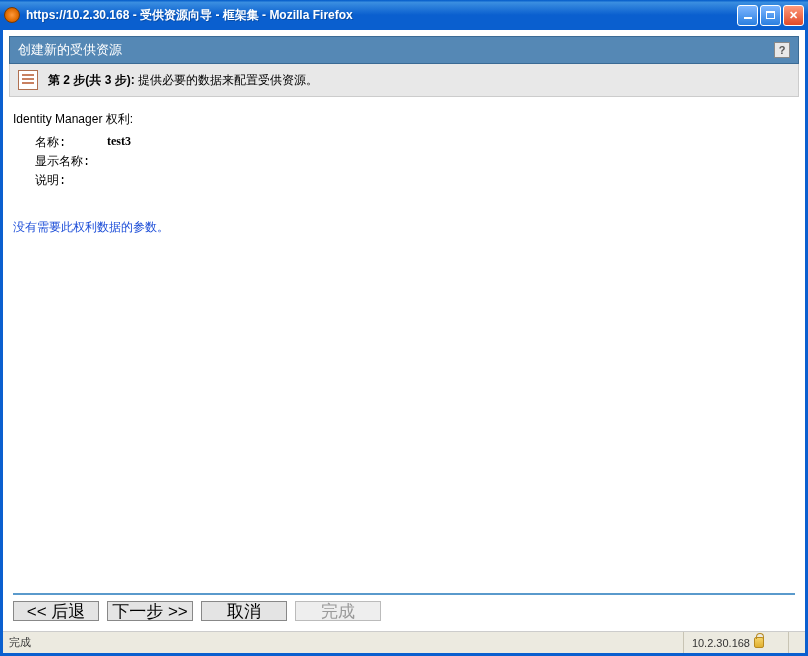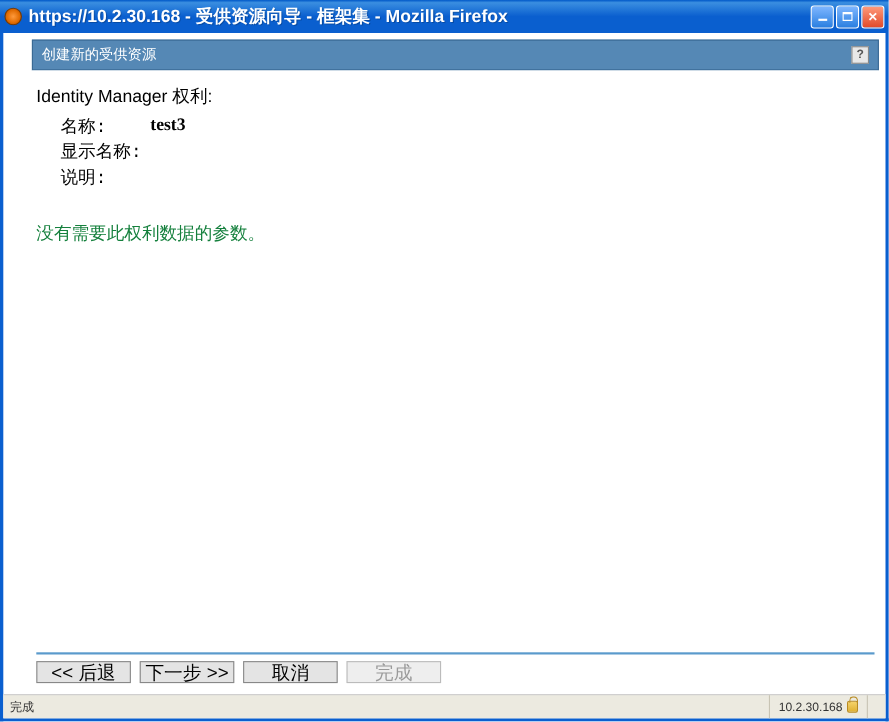--- a/index.html
+++ b/index.html
@@ -22,21 +22,21 @@
 .titlebar-icon {
   width: 16px; height: 16px;
   background: radial-gradient(circle at 50% 50%, #ff9a3c 0%, #e06a00 60%, #a04a00 100%);
   border-radius: 50%;
   border: 1px solid #7a3a00;
   margin-right: 6px;
 }
 .titlebar-text {
   flex: 1;
   font-weight: bold;
-  font-size: 16px;
+  font-size: 12px;
   text-shadow: 1px 1px 0 rgba(0,0,0,.2);
   white-space: nowrap;
 }
 .win-controls { display: flex; gap: 2px; }
 .win-btn {
   width: 21px; height: 21px;
   border: 1px solid #fff;
   border-radius: 3px;
   display: flex; align-items: center; justify-content: center;
   font-size: 11px; font-weight: bold;
@@ -57,21 +57,20 @@
   display: flex;
   flex-direction: column;
 }
 
 .content-wrap {
   flex: 1;
   padding: 6px 6px 0 6px;
   display: flex;
   flex-direction: column;
   overflow: hidden;
-  margin-left: 20px;
 }
 
 .wizard-header {
   background: #5588b5;
   color: #fff;
   padding: 4px 8px;
   font-size: 13px;
   display: flex;
   align-items: center;
   justify-content: space-between;
@@ -106,32 +105,32 @@
   content: "";
   position: absolute;
   left: 3px; top: 3px; right: 3px; bottom: 3px;
   background: repeating-linear-gradient(to bottom, #c88060 0, #c88060 2px, transparent 2px, transparent 4px);
 }
 .step-text b { font-weight: bold; }
 
 .main-area {
   flex: 1;
   padding: 14px 4px 6px 4px;
-  font-size: 16px;
+  font-size: 12px;
   color: #000;
   background: #fff;
   overflow: auto;
 }
 .entitlement-title { margin-bottom: 4px; }
 .fields { margin-left: 20px; }
 .fields td { padding: 0 6px 0 0; vertical-align: top; }
 .fields td.lbl { min-width: 70px; font-family: Liberation Mono, monospace; }
 .fields td.val { font-weight: bold; font-family: Liberation Serif, serif; }
 .no-params {
-  color: #15803d;
+  color: #1d4ed8;
   margin-top: 28px;
 }
 
 .btnbar-sep { border-top: 2px solid #5a9acc; margin: 0 4px; }
 .btnbar {
   padding: 6px 4px 10px 4px;
   display: flex;
   gap: 8px;
 }
 .wiz-btn {
@@ -152,20 +151,21 @@
   align-items: center;
   font-size: 11px;
   color: #333;
 }
 .statusbar .status-text { padding: 0 6px; flex: 1; }
 .statusbar .status-cell {
   border-left: 1px solid #c8c4b4;
   padding: 0 8px;
   display: flex; align-items: center; gap: 4px;
   height: 100%;
+  margin-left: 16px;
 }
 .lock-icon {
   width: 10px; height: 11px;
   background: linear-gradient(#f5d36a, #e0b030);
   border: 1px solid #b88a20;
   border-radius: 2px;
   position: relative;
 }
 .lock-icon::before {
   content: "";
@@ -198,20 +198,26 @@
   </div>
 </div>
 
 <div class="chrome-border">
   <div class="content-wrap">
     <div class="wizard-header">
       <span>创建新的受供资源</span>
       <div class="help-btn">?</div>
     </div>
 
+    <div class="step-bar">
+      <div class="step-icon"></div>
+      <div class="step-text">
+        <b>第 2 步(共 3 步):</b><span> 提供必要的数据来配置受供资源。</span>
+      </div>
+    </div>
 
     <div class="main-area">
       <div class="entitlement-title">Identity Manager 权利:</div>
       <table class="fields">
         <tbody>
             <tr>
           <td class="lbl">名称:</td>
           <td class="val">test3</td>
         </tr>
         <tr>

